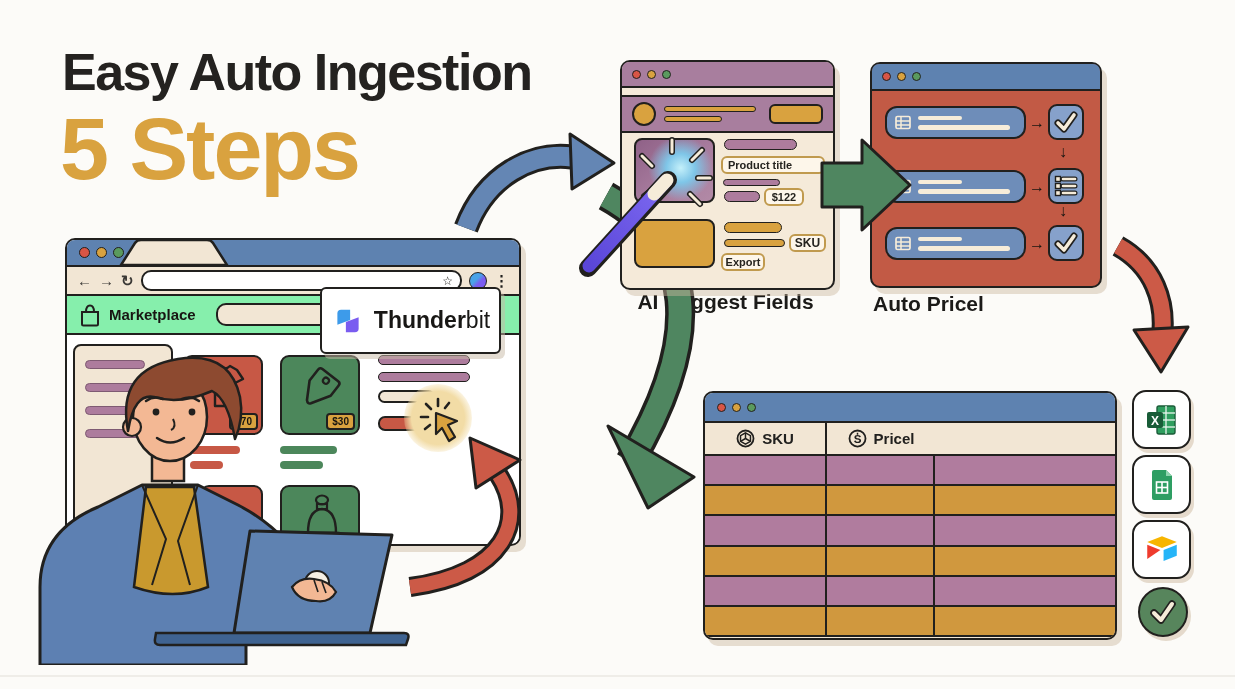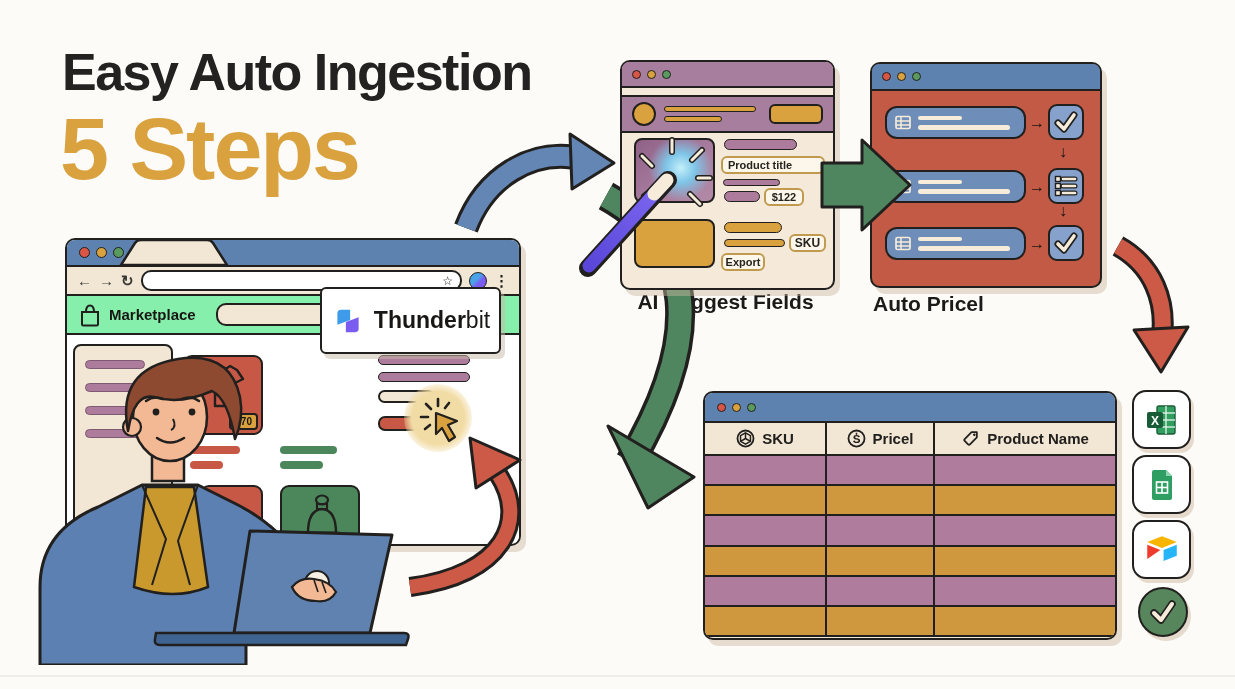--- a/index.html
+++ b/index.html
@@ -155,20 +155,29 @@
         <div class="sline"></div>
         <div class="sline"></div>
         <div class="sline"></div>
       </div>
       <div class="abs card red" style="left:116px;top:20px;width:80px;height:80px;">
         <svg width="52" height="46" viewBox="0 0 52 46" style="margin:7px 0 0 14px;">
           <path d="M14,6 L21,2 Q26,7 31,2 L38,6 L44,15 L36,19 L36,42 L16,42 L16,19 L8,15 Z" fill="none" stroke="#21201e" stroke-width="2.4" stroke-linejoin="round"></path>
         </svg>
         <span class="ptag">$70</span>
       </div>
+      <div class="abs card green" style="left:213px;top:20px;width:80px;height:80px;">
+        <svg width="60" height="58" viewBox="0 0 60 58" style="margin:6px 0 0 10px;">
+          <g transform="rotate(38 30 26)">
+            <path d="M18,10 L38,10 Q41,10 41,13 L41,26 L30,44 Q28,47 25,44 L15,27 L15,13 Q15,10 18,10 Z" fill="none" stroke="#21201e" stroke-width="2.6" stroke-linejoin="round"></path>
+            <circle cx="28" cy="17" r="3" fill="none" stroke="#21201e" stroke-width="2.2"></circle>
+          </g>
+        </svg>
+        <span class="ptag">$30</span>
+      </div>
       <div class="hline red" style="left:123px;top:111px;width:50px;"></div>
       <div class="hline red" style="left:123px;top:126px;width:33px;"></div>
       <div class="hline green" style="left:213px;top:111px;width:57px;"></div>
       <div class="hline green" style="left:213px;top:126px;width:43px;"></div>
       <div class="pillc" style="left:311px;top:20px;width:92px;height:10px;background:#ad7c9d;border:1.8px solid #21201e;"></div>
       <div class="pillc" style="left:311px;top:37px;width:92px;height:10px;background:#ad7c9d;border:1.8px solid #21201e;"></div>
       <div class="pillc" style="left:311px;top:55px;width:57px;height:13px;background:#f2e6d4;border:2px solid #21201e;"></div>
       <div class="pillc" style="left:311px;top:81px;width:57px;height:15px;background:#c75845;border:2px solid #21201e;"></div>
       <div class="abs card red" style="left:133px;top:150px;width:63px;height:66px;"></div>
       <div class="abs card green" style="left:213px;top:150px;width:80px;height:66px;">
@@ -393,27 +402,20 @@
         <span>SKU</span>
       </div>
       <div class="th">
         <svg width="19" height="19" viewBox="0 0 18 18">
           <circle cx="9" cy="9" r="7.6" fill="none" stroke="#21201e" stroke-width="1.7"></circle>
           <text x="9" y="13" text-anchor="middle" font-size="11" font-weight="bold" font-family="Liberation Sans,sans-serif" fill="#21201e">S</text>
           <line x1="9" y1="3.5" x2="9" y2="5.5" stroke="#21201e" stroke-width="1.4"></line>
         </svg>
         <span>Pricel</span>
       </div>
-      <div class="th">
-        <svg width="19" height="19" viewBox="0 0 18 18">
-          <path d="M3.5,9.5 L10,3 L15,3 L15,8 L8.5,14.5 Q7.6,15.4 6.7,14.5 L3.5,11.3 Q2.6,10.4 3.5,9.5 Z" fill="none" stroke="#21201e" stroke-width="1.7" stroke-linejoin="round"></path>
-          <circle cx="12.6" cy="5.4" r="1.2" fill="#21201e"></circle>
-        </svg>
-        <span>Product Name</span>
-      </div>
     </div>
     <div class="tbl-body">
       <div class="trow m"></div>
       <div class="trow g"></div>
       <div class="trow m"></div>
       <div class="trow g"></div>
       <div class="trow m"></div>
       <div class="trow g"></div>
       <div class="vdiv" style="left:119.5px;"></div>
       <div class="vdiv" style="left:227.5px;"></div>

